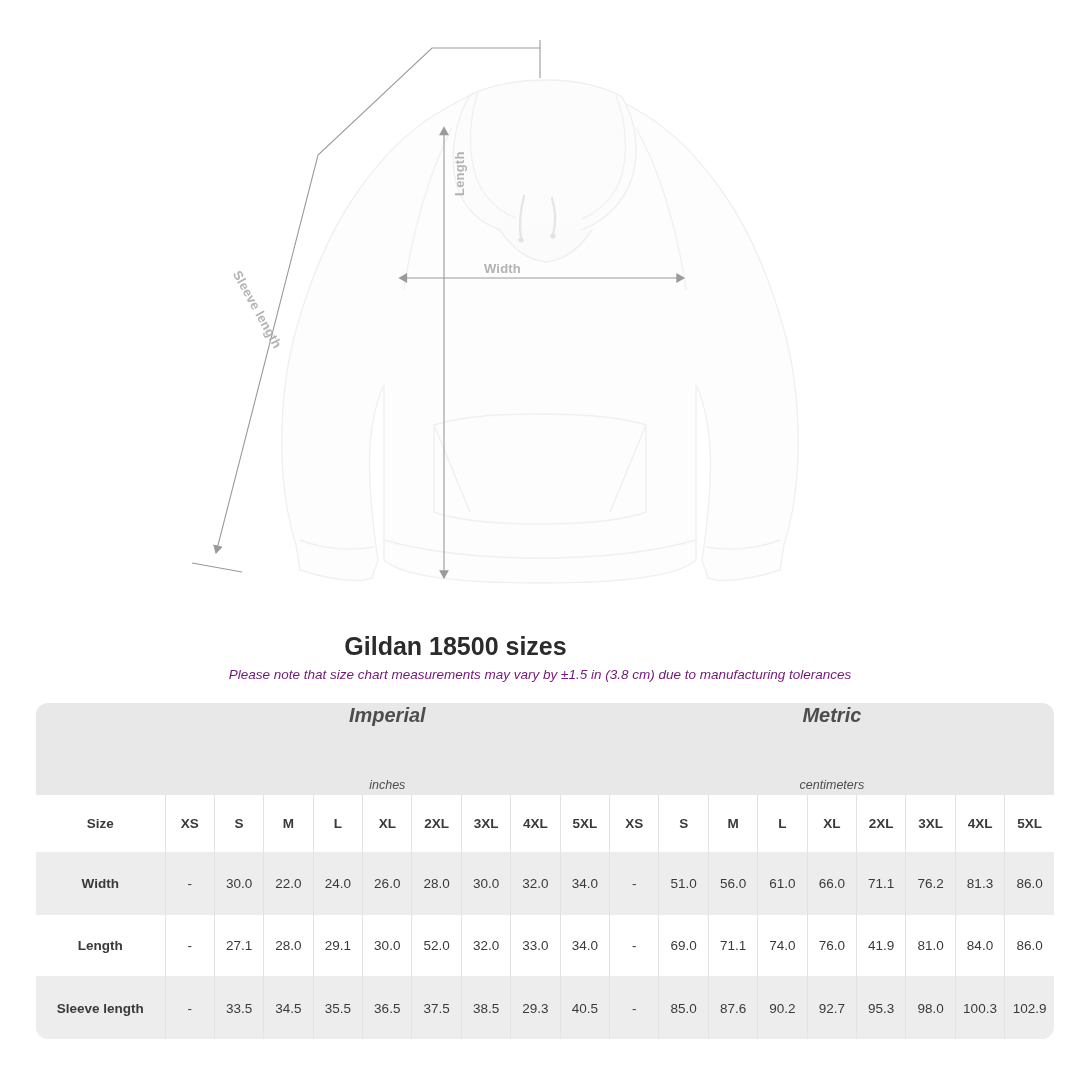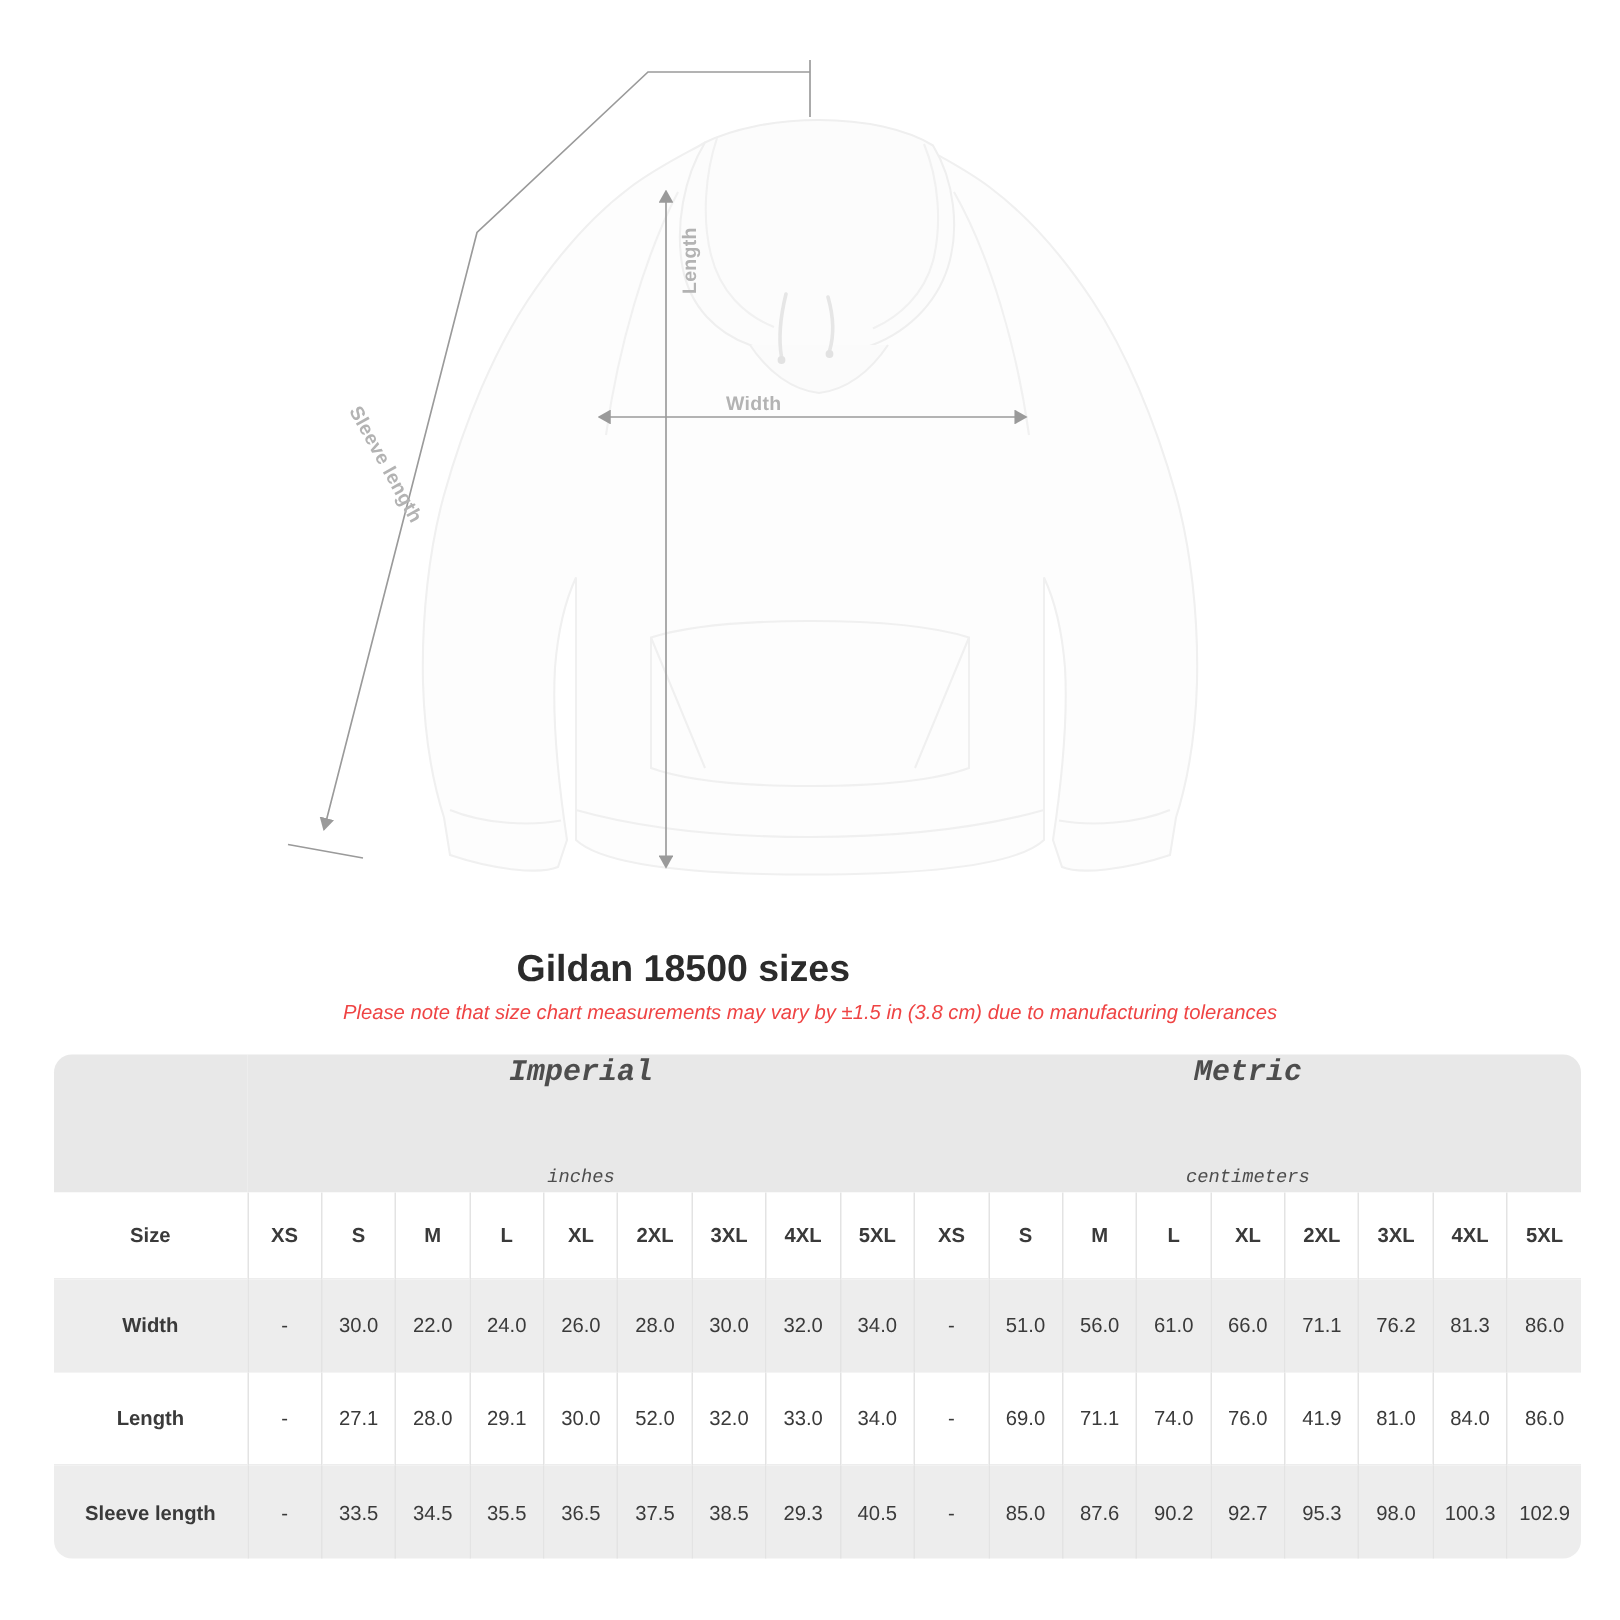--- a/index.html
+++ b/index.html
@@ -58,21 +58,21 @@
     font-weight: bold;
     color: #2b2b2b;
   }
   #subtitle {
     position: absolute;
     left: 0; top: 667px;
     width: 1080px;
     text-align: center;
     font-size: 13.5px;
     font-style: italic;
-    color: #ef4444;
+    color: #701a75;
   }
 
   
   #table-wrap {
     position: absolute;
     left: 36px; top: 703px;
     width: 1008px;
   }
   table.sizes {
     border-collapse: collapse;
@@ -85,21 +85,20 @@
     text-align: center;
     vertical-align: middle;
     font-size: 13.5px;
     color: #3a3a3a;
     font-weight: normal;
   }
   
   tr.unit-row td {
     height: 84px;
     background: #e8e8e8;
-    font-family: Liberation Mono, monospace;
   }
   tr.unit-row td.corner-left {
     border-top-left-radius: 12px;
   }
   tr.unit-row td.corner-right {
     border-top-right-radius: 12px;
   }
   .unit-name {
     font-size: 20px;
     font-style: italic;

